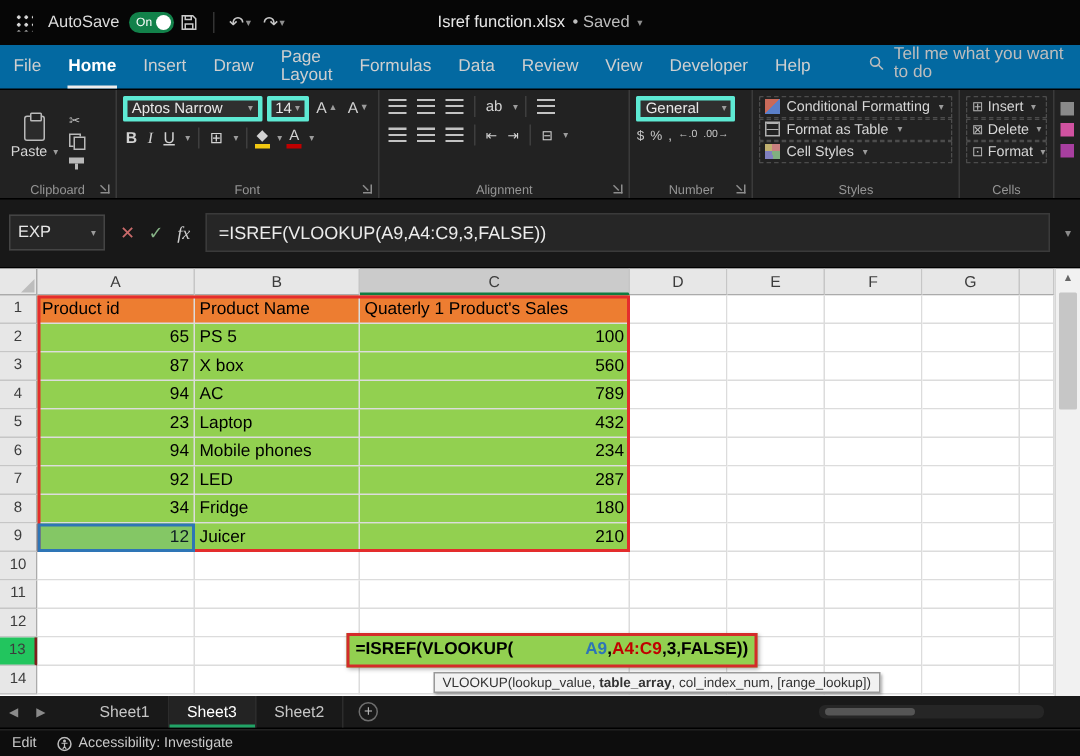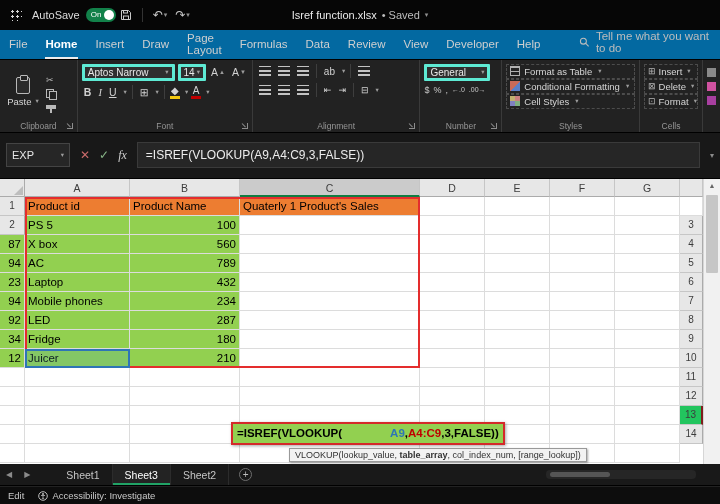--- a/index.html
+++ b/index.html
@@ -269,27 +269,27 @@
         <span style="font-size:7px">←.0</span>
         <span style="font-size:7px">.00→</span>
       </div>
       <span class="group-label">Number</span>
       <span class="launch"></span>
     </div>
 
     <div class="group g-styles">
       <div id="styles-list">
           <div class="stackrow">
+            <span class="s-ico cf"></span>
+            <span>Conditional Formatting</span>
+            <span class="car">▾</span>
+          </div>
+          <div class="stackrow">
             <span class="s-ico tbl"></span>
             <span>Format as Table</span>
-            <span class="car">▾</span>
-          </div>
-          <div class="stackrow">
-            <span class="s-ico cf"></span>
-            <span>Conditional Formatting</span>
             <span class="car">▾</span>
           </div>
           <div class="stackrow">
             <span class="s-ico cs"></span>
             <span>Cell Styles</span>
             <span class="car">▾</span>
           </div>
         </div>
       <span class="group-label">Styles</span>
     </div>
@@ -352,20 +352,21 @@
         <div class="gc rh">1</div>
         <div class="gc cellbox hdr">Product id</div>
         <div class="gc cellbox hdr">Product Name</div>
         <div class="gc cellbox hdr">Quaterly 1 Product's Sales</div>
         <div class="gc cellbox"></div>
         <div class="gc cellbox"></div>
         <div class="gc cellbox"></div>
         <div class="gc cellbox"></div>
         <div class="gc cellbox"></div>
         <div class="gc rh">2</div>
+        <div class="gc cellbox data num">65</div>
         <div class="gc cellbox data">PS 5</div>
         <div class="gc cellbox data num">100</div>
         <div class="gc cellbox"></div>
         <div class="gc cellbox"></div>
         <div class="gc cellbox"></div>
         <div class="gc cellbox"></div>
         <div class="gc cellbox"></div>
         <div class="gc rh">3</div>
         <div class="gc cellbox data num">87</div>
         <div class="gc cellbox data">X box</div>

